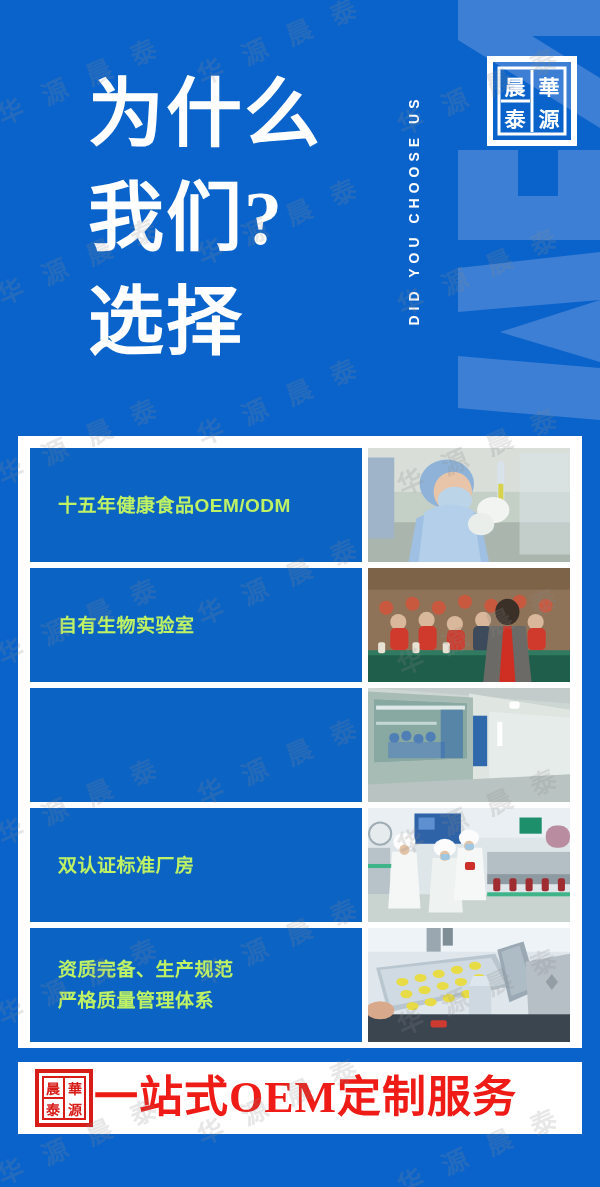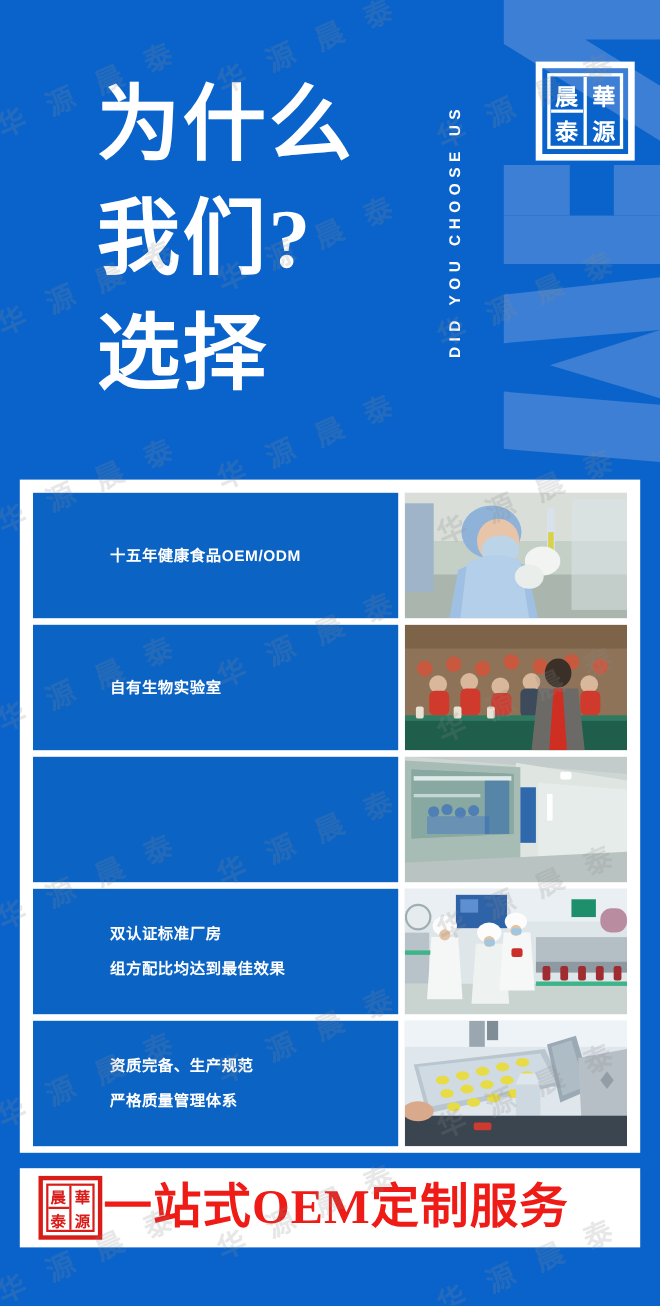--- a/index.html
+++ b/index.html
@@ -104,27 +104,26 @@
     background:#0b63c4;
     flex:0 0 332px;
     width:332px;
     display:flex;
     flex-direction:column;
     justify-content:center;
     padding:0 0 0 28px;
     box-sizing:border-box;
   }
   .feature-card .ln{
-    color:#ffffff;
-    font-size:14px;
+    color:#bef264;
+    font-size:19px;
     font-weight:700;
     line-height:31px;
     letter-spacing:0.5px;
     white-space:nowrap;
-    margin-left:42px;
   }
   .photo{
     flex:1 1 auto;
     overflow:hidden;
     position:relative;
     background:#cfd8de;
   }
   .photo svg{display:block;width:100%;height:100%;}
 
   
@@ -321,21 +320,20 @@
             <rect x="128" y="34" width="5" height="24" fill="#fdfefd"></rect>
             <polygon points="0,96 200,86 200,114 0,114" fill="#b9c4c2"></polygon>
             <rect x="140" y="14" width="10" height="7" rx="2" fill="#ffffff"></rect>
           </svg>
         </div>
       </div>
 
       <div class="feature-row">
         <div class="feature-card">
           <div class="ln">双认证标准厂房</div>
-          <div class="ln">组方配比均达到最佳效果</div>
         </div>
         <div class="photo">
           <svg viewBox="0 0 200 114" preserveAspectRatio="xMidYMid slice" xmlns="http://www.w3.org/2000/svg">
             <rect width="200" height="114" fill="#dfe6ea"></rect>
             <rect y="0" width="200" height="30" fill="#e9eff2"></rect>
             <rect x="46" y="6" width="46" height="30" fill="#2f63a8"></rect>
             <rect x="50" y="10" width="16" height="12" fill="#5e8fd0"></rect>
             <rect y="86" width="200" height="28" fill="#c9d3cf"></rect>
             <circle cx="12" cy="26" r="11" fill="#e6ebee" stroke="#9fadb4" stroke-width="2"></circle>
             <rect x="0" y="40" width="22" height="46" fill="#b7c3c9"></rect>

